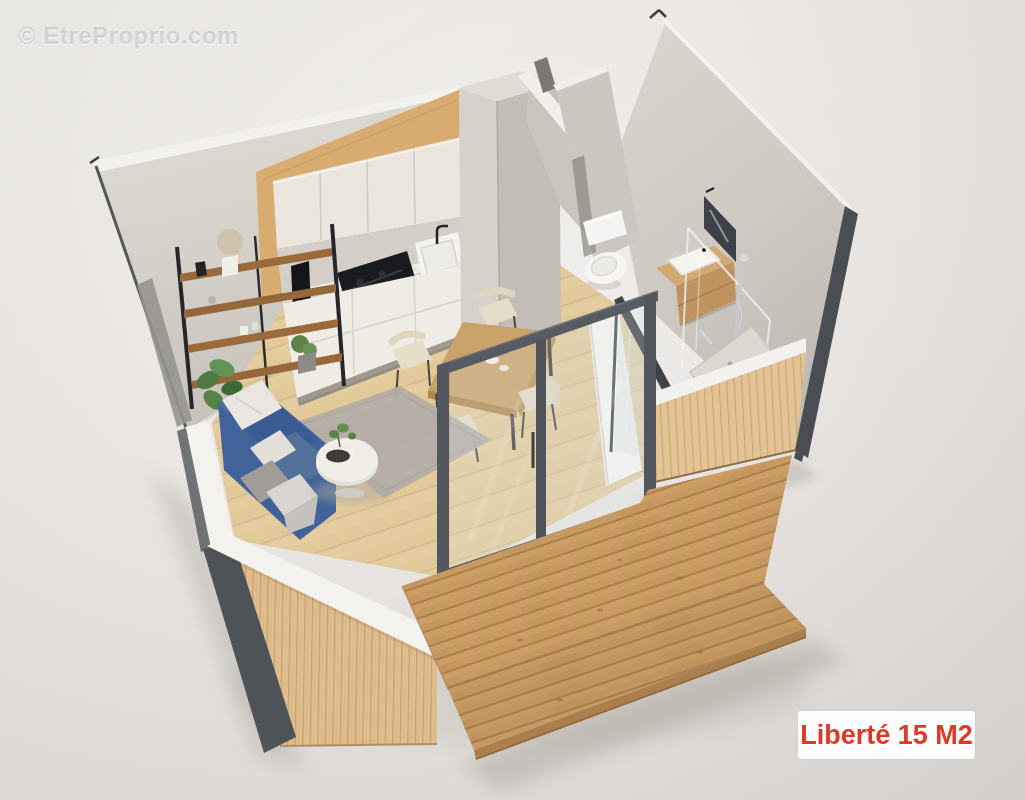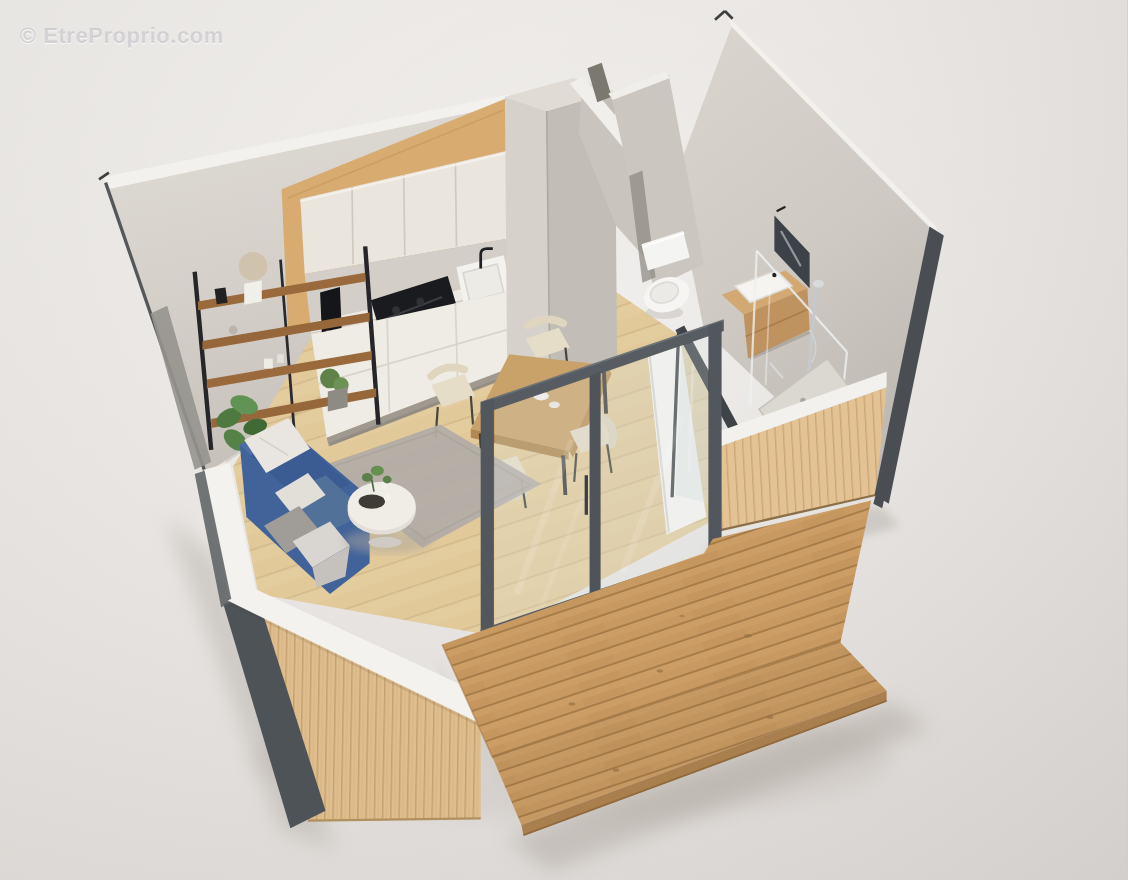--- a/index.html
+++ b/index.html
@@ -9,21 +9,21 @@
     font-family:"Liberation Sans", sans-serif;
   }
   #stage .vignette{
     position:absolute;inset:0;
     background:radial-gradient(ellipse at 55% 38%, rgba(255,255,255,0.35) 0%, rgba(255,255,255,0) 45%, rgba(120,112,105,0.10) 100%);
     pointer-events:none;
   }
   svg{position:absolute;left:0;top:0;}
   .watermark{
     position:absolute;left:18px;top:22px;
-    font-size:20px;font-weight:bold;letter-spacing:.5px;
+    font-size:24px;font-weight:bold;letter-spacing:.5px;
     color:rgba(182,178,186,0.55);
     text-shadow:0 1px 0 rgba(255,255,255,0.75);
     user-select:none;
   }
   .badge{
     position:absolute;left:798px;top:711px;width:177px;height:48px;
     background:#fdfdfd;border-radius:3px;
     display:flex;align-items:center;justify-content:center;
     box-shadow:0 0 2px rgba(0,0,0,0.08);
   }
@@ -339,13 +339,16 @@
       <ellipse cx="600" cy="610" rx="3" ry="1.5" fill="#8f6a3e" opacity="0.6"></ellipse>
       <ellipse cx="680" cy="578" rx="3.5" ry="1.6" fill="#8f6a3e" opacity="0.6"></ellipse>
       <ellipse cx="560" cy="700" rx="3" ry="1.5" fill="#8f6a3e" opacity="0.6"></ellipse>
       <ellipse cx="700" cy="652" rx="3" ry="1.5" fill="#8f6a3e" opacity="0.6"></ellipse>
       <ellipse cx="620" cy="560" rx="2.5" ry="1.2" fill="#8f6a3e" opacity="0.5"></ellipse>
     </g>
   </svg>
 
   <div class="watermark">© EtreProprio.com</div>
 
+  <div class="badge">
+    <span>Liberté 15 M2</span>
+  </div>
 </div>
 
 </body></html>

